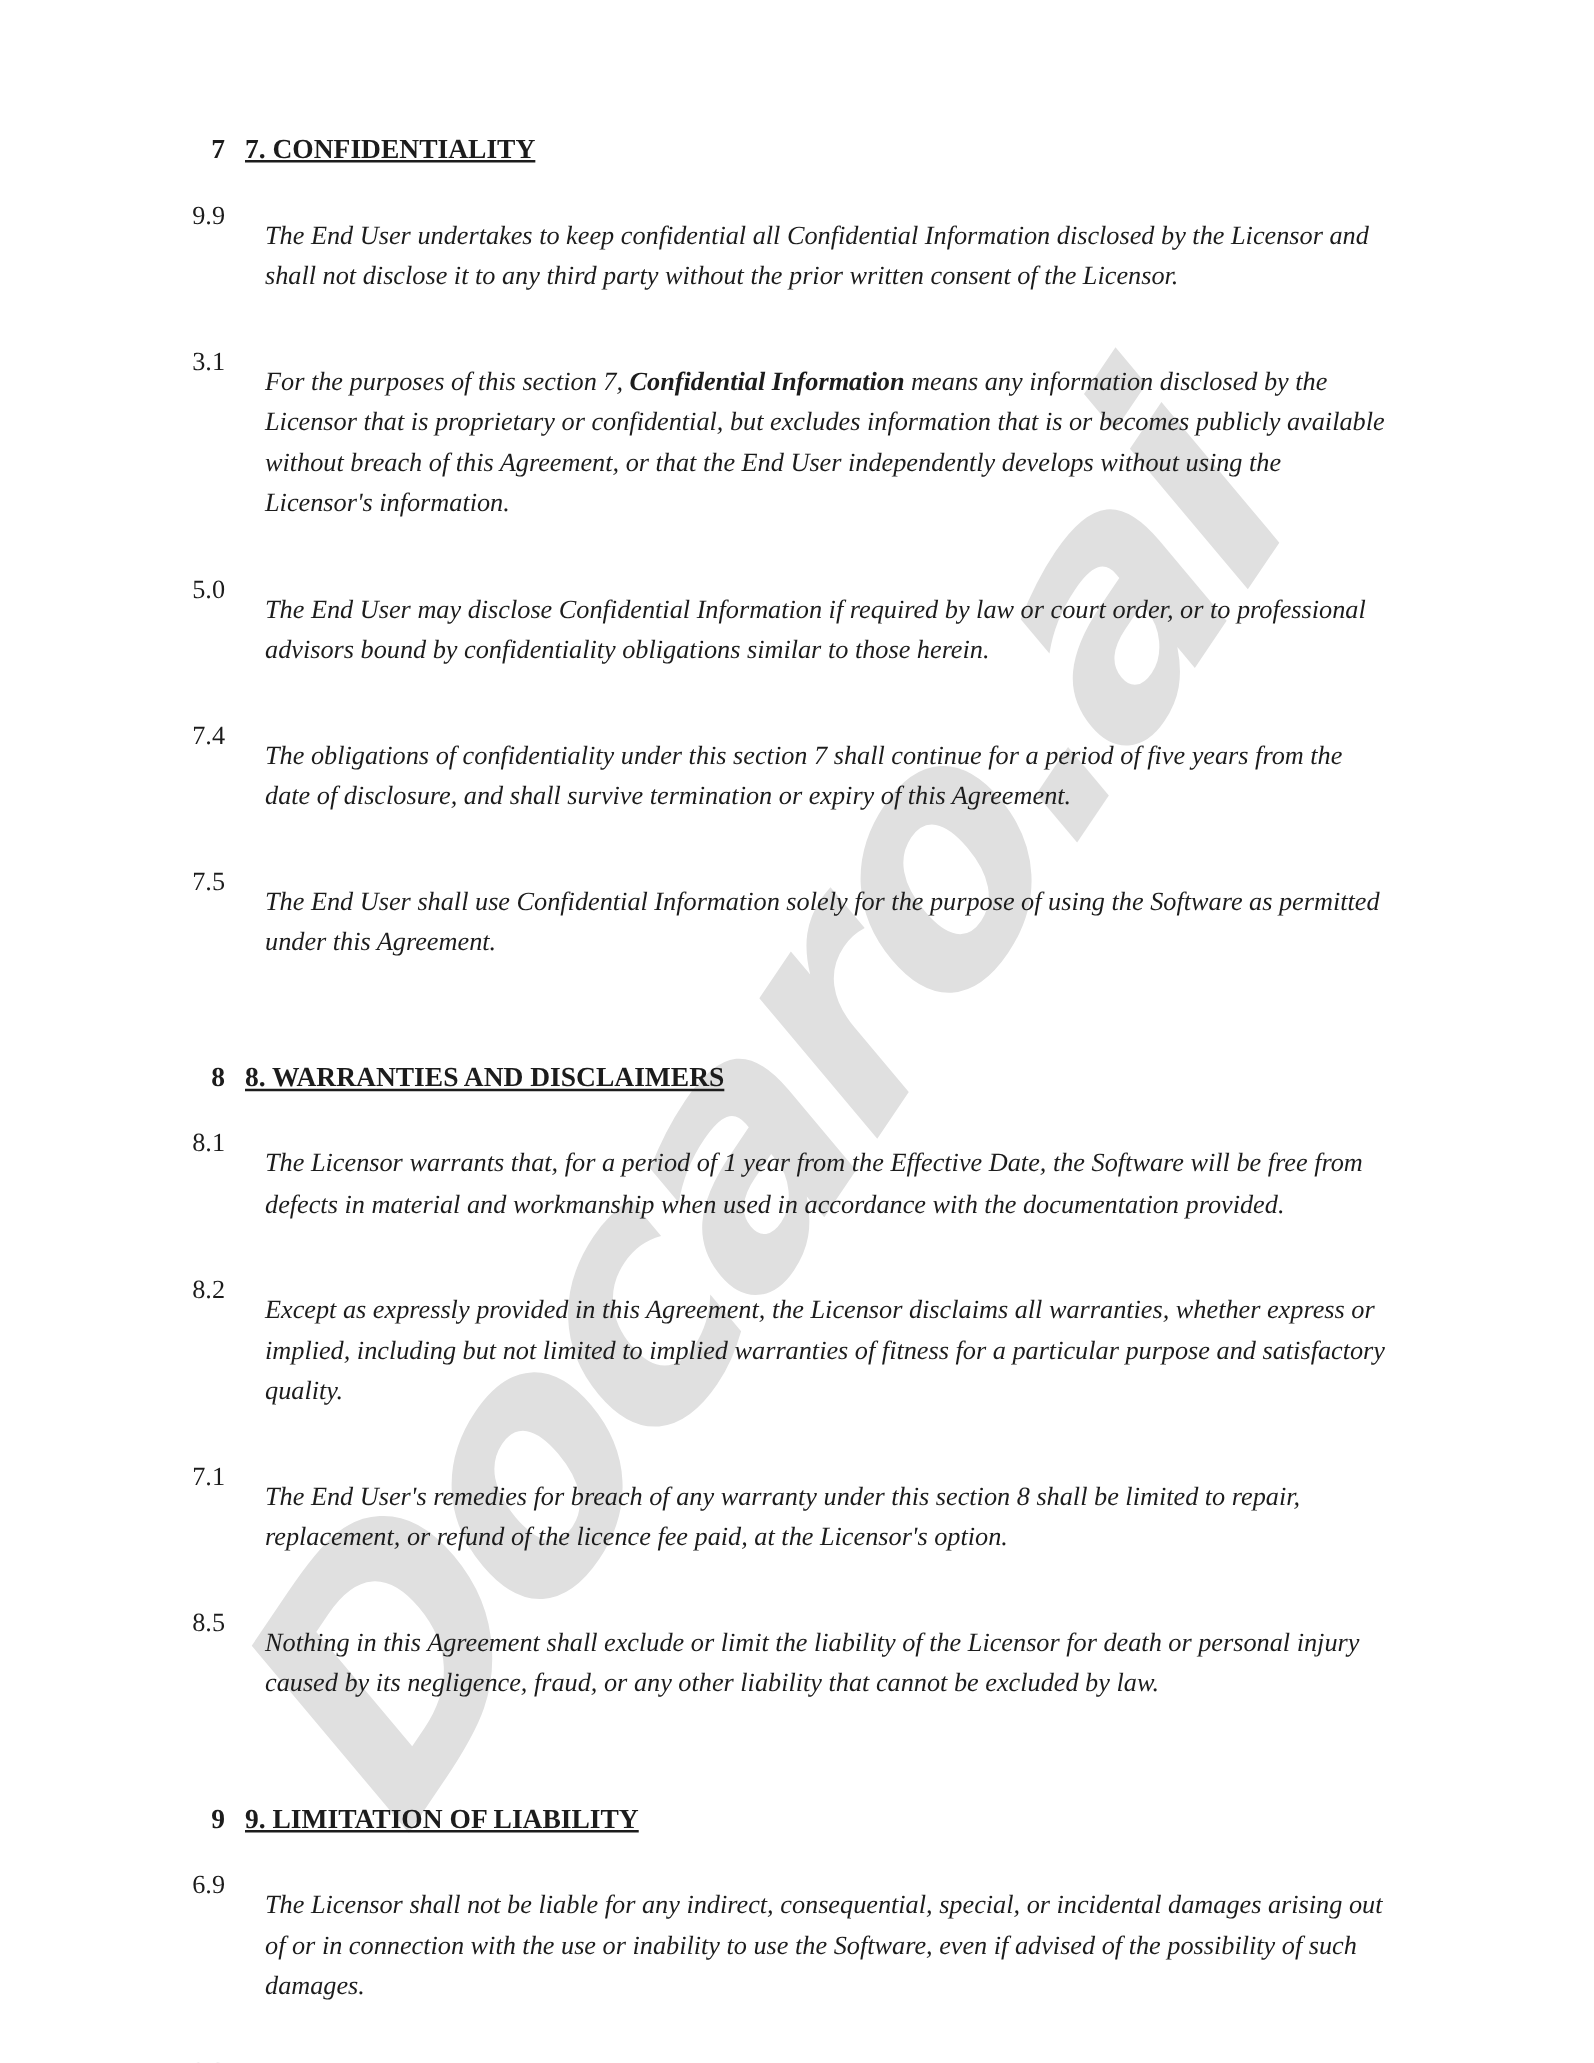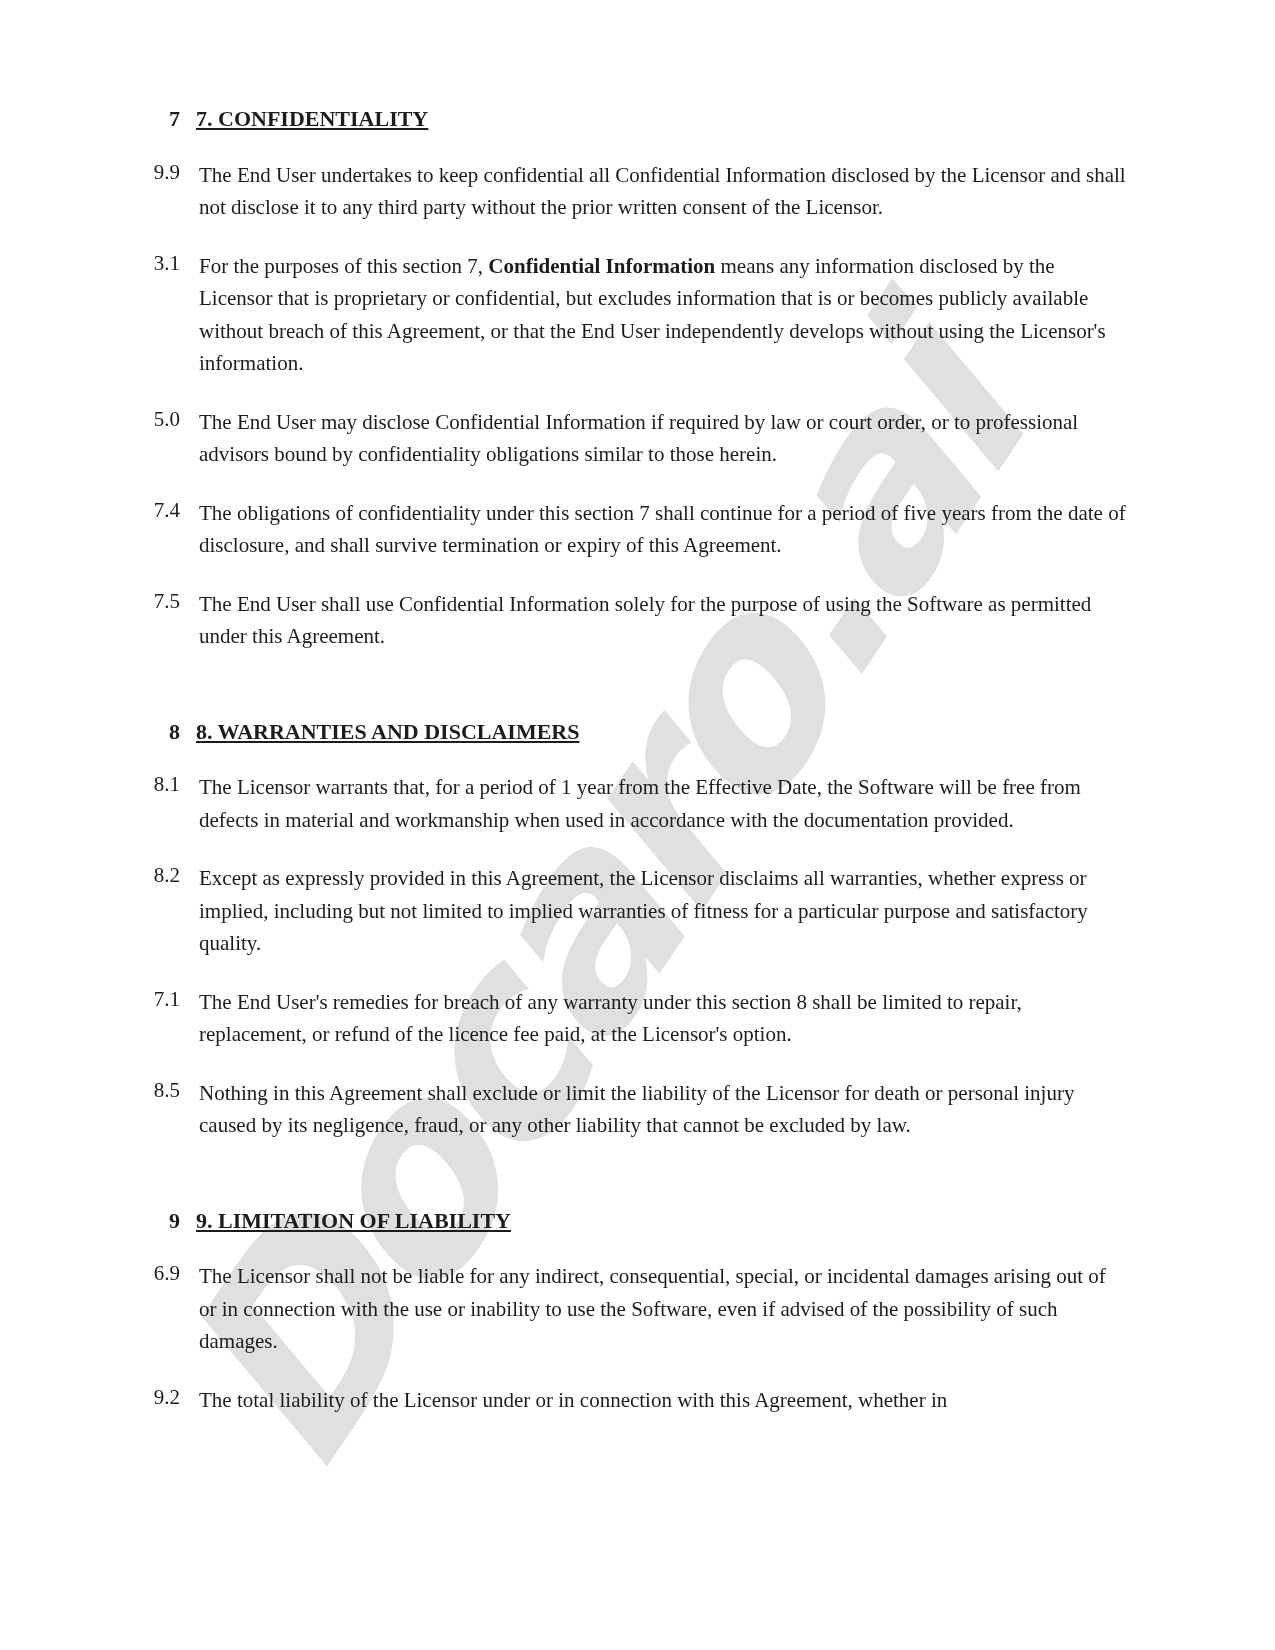--- a/index.html
+++ b/index.html
@@ -43,21 +43,21 @@
     grid-template-columns: 32px 935px;
     column-gap: 16px;
     margin-bottom: 20px;
   }
   .num { text-align: right; white-space: nowrap; }
   .heading-row .num, .heading-row .title {
     font-weight: bold;
     font-size: 22px;
   }
   .title { margin: 0; font-size: 22px; line-height: 32.5px; text-decoration: underline; }
-  .text { margin: 3px; }
+  .text { margin: 16px; font-style: italic; }
   .text b { font-weight: bold; }
 </style>
 </head>
 <body>
 
 <div class="page">
   <div class="watermark" style="color: rgb(224, 224, 224);">Docaro.ai</div>
   <div class="content" id="doc-sections">
       <section class="section">
         <div class="row heading-row">

